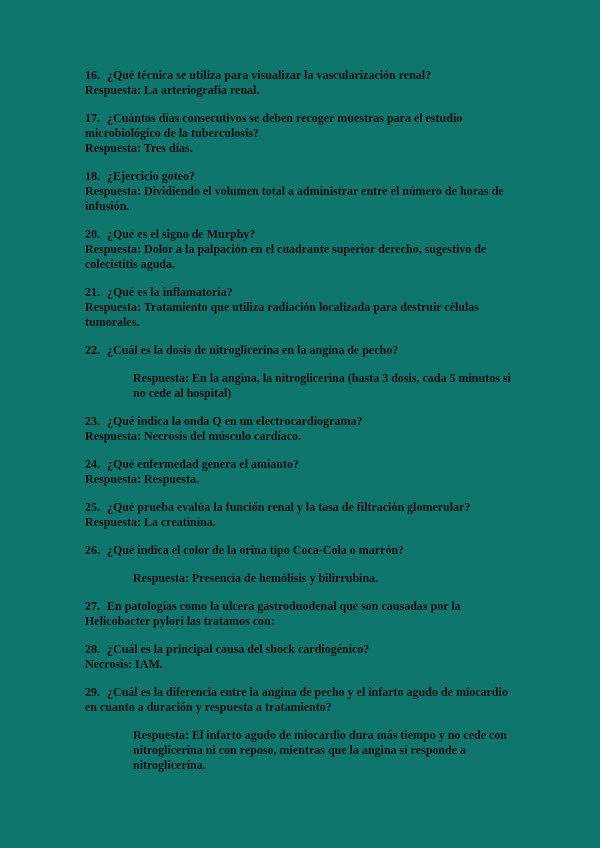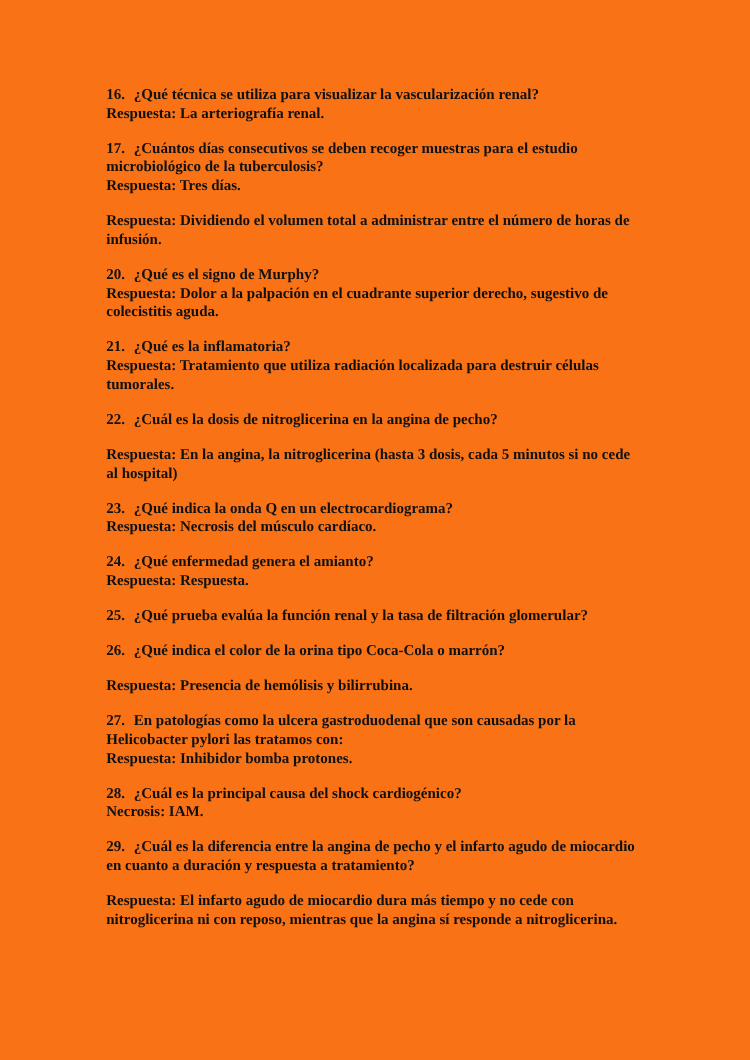--- a/index.html
+++ b/index.html
@@ -3,21 +3,21 @@
 <meta charset="utf-8">
 <style>
   html, body {
     margin: 0;
     padding: 0;
     background: #ffffff;
   }
   .page {
     width: 600px;
     height: 848px;
-    background: #f97316;
+    background: #0f766e;
     box-sizing: border-box;
     padding: 68px 85px 40px 85px;
     font-family: "Liberation Serif", "DejaVu Serif", serif;
     font-size: 12px;
     line-height: 1.25;
     color: #111111;
     overflow: hidden;
   }
   .qa {
     margin: 0 0 13px 0;
@@ -28,38 +28,40 @@
   }
   .q .num {
     margin-right: 7px;
   }
   .a {
     margin: 0;
     font-weight: bold;
   }
   .a.gap {
     margin-top: 13px;
+    margin-left: 48px;
   }
 </style>
 </head>
 <body>
 
 <div class="page">
 
   <div class="qa">
     <p class="q"><span class="num">16.</span><span>¿Qué técnica se utiliza para visualizar la vascularización renal?</span></p>
     <p class="a">Respuesta: La arteriografía renal.</p>
   </div>
 
   <div class="qa">
     <p class="q"><span class="num">17.</span><span>¿Cuántos días consecutivos se deben recoger muestras para el estudio microbiológico de la tuberculosis?</span></p>
     <p class="a">Respuesta: Tres días.</p>
   </div>
 
   <div class="qa">
+    <p class="q"><span class="num">18.</span><span>¿Ejercicio goteo?</span></p>
     <p class="a">Respuesta: Dividiendo el volumen total a administrar entre el número de horas de infusión.</p>
   </div>
 
 
   <div class="qa">
     <p class="q"><span class="num">20.</span><span>¿Qué es el signo de Murphy?</span></p>
     <p class="a">Respuesta: Dolor a la palpación en el cuadrante superior derecho, sugestivo de colecistitis aguda.</p>
   </div>
 
   <div class="qa">
@@ -77,30 +79,30 @@
     <p class="a">Respuesta: Necrosis del músculo cardíaco.</p>
   </div>
 
   <div class="qa">
     <p class="q"><span class="num">24.</span><span>¿Qué enfermedad genera el amianto?</span></p>
     <p class="a">Respuesta: Respuesta.</p>
   </div>
 
   <div class="qa">
     <p class="q"><span class="num">25.</span><span>¿Qué prueba evalúa la función renal y la tasa de filtración glomerular?</span></p>
+    <p class="a">Respuesta: La creatinina.</p>
   </div>
 
   <div class="qa">
     <p class="q"><span class="num">26.</span><span>¿Qué indica el color de la orina tipo Coca-Cola o marrón?</span></p>
     <p class="a gap">Respuesta: Presencia de hemólisis y bilirrubina.</p>
   </div>
 
   <div class="qa">
     <p class="q"><span class="num">27.</span><span>En patologías como la ulcera gastroduodenal que son causadas por la Helicobacter pylori las tratamos con:</span></p>
-    <p class="a">Respuesta: Inhibidor bomba protones.</p>
   </div>
 
   <div class="qa">
     <p class="q"><span class="num">28.</span><span>¿Cuál es la principal causa del shock cardiogénico?</span></p>
     <p class="a">Necrosis: IAM.</p>
   </div>
 
   <div class="qa">
     <p class="q"><span class="num">29.</span><span>¿Cuál es la diferencia entre la angina de pecho y el infarto agudo de miocardio en cuanto a duración y respuesta a tratamiento?</span></p>
     <p class="a gap">Respuesta: El infarto agudo de miocardio dura más tiempo y no cede con nitroglicerina ni con reposo, mientras que la angina sí responde a nitroglicerina.</p>

